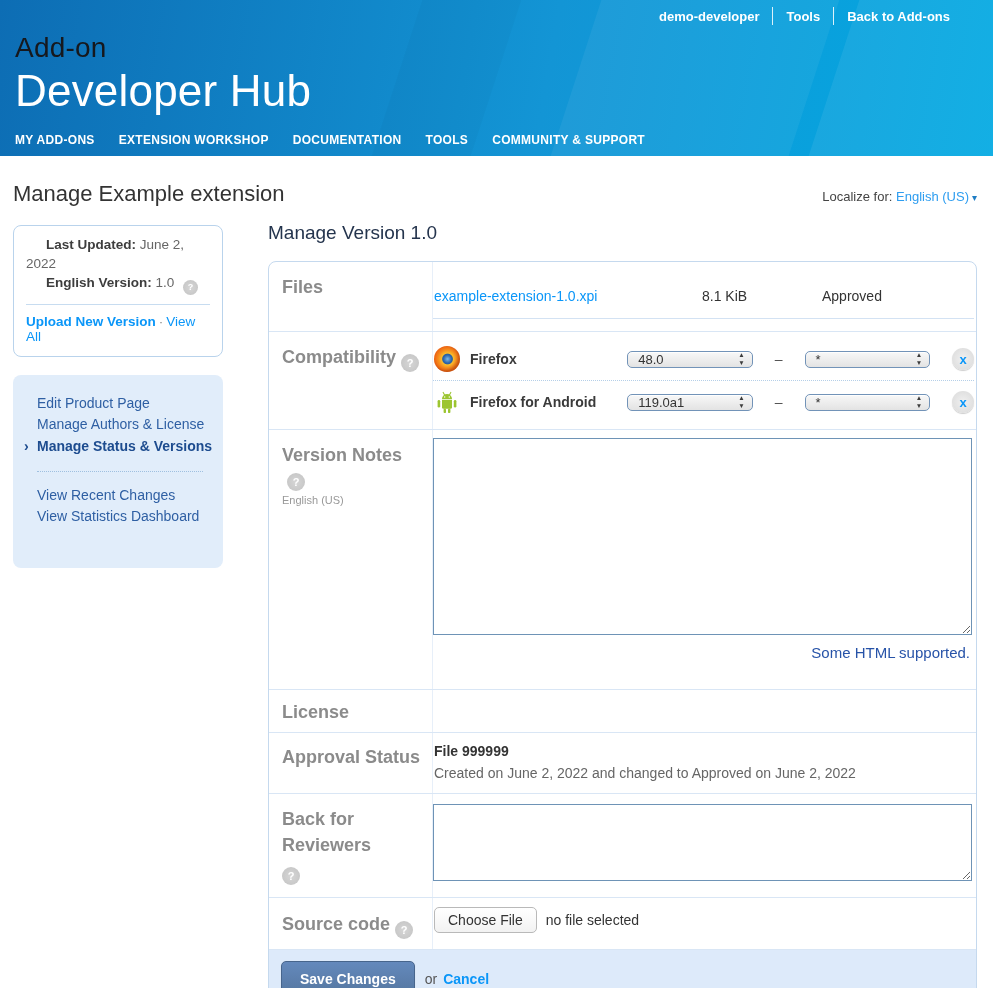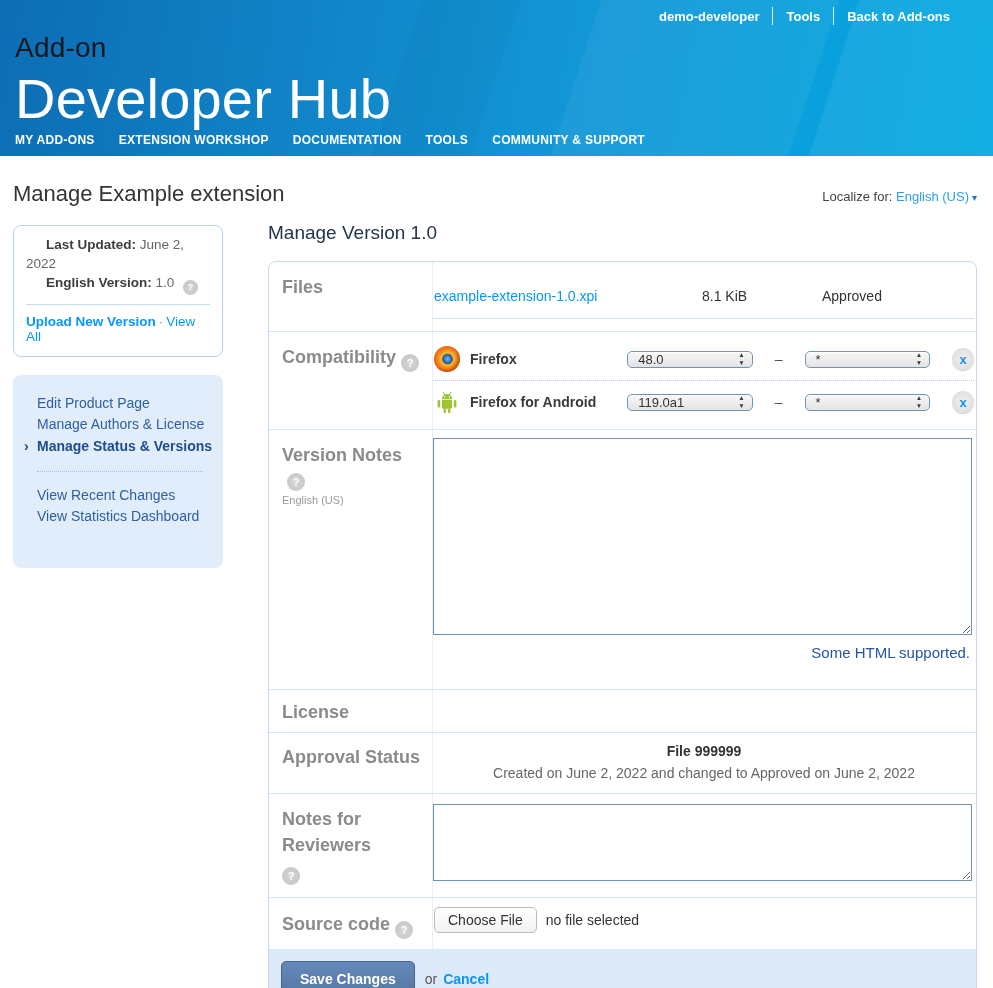--- a/index.html
+++ b/index.html
@@ -36,21 +36,21 @@
   .user-links {
     position: absolute; top: 7px; right: 30px;
     display: flex; align-items: flex-start; z-index: 3;
   }
   .user-links a {
     color: #fff; font-size: 13px; font-weight: bold; padding: 2px 13px;
   }
   .user-links .vsep { width: 1px; height: 18px; background: rgba(255,255,255,0.85); }
   .logo-block { position: absolute; left: 15px; top: 32px; z-index: 2; cursor: pointer; }
   .logo-top   { font-size: 28px; color: #16181d; font-weight: 500; letter-spacing: 0.2px; }
-  .logo-main  { font-size: 56px; color: #ffffff; font-weight: 400; margin-top: 2px; letter-spacing: 0.2px; }
+  .logo-main  { font-size: 44px; color: #ffffff; font-weight: 400; margin-top: 2px; letter-spacing: 0.2px; }
   .main-nav {
     position: absolute; left: 15px; bottom: 9px; z-index: 3;
     display: flex; gap: 24px;
   }
   .main-nav a {
     color: #fff; font-size: 12px; font-weight: bold; letter-spacing: 0.3px;
   }
 
   
   .content { padding: 0 16px 0 13px; }
@@ -167,21 +167,21 @@
     font-family: "Liberation Sans", sans-serif; font-size: 13px; color: #333;
     resize: vertical;
   }
   .notes-area { height: 197px; margin-top: 8px; }
   .reviewer-area { height: 77px; margin: 10px 0 12px; }
   .html-hint { text-align: right; font-size: 15px; padding: 5px 4px 28px 0; }
   .html-hint a { color: #2753a8; }
 
   .license-spacer { height: 30px; }
 
-  .approval-body { padding: 10px 0 12px 1px; text-align: center; }
+  .approval-body { padding: 10px 0 12px 1px; }
   .approval-file { font-size: 14px; font-weight: bold; color: #333; }
   .approval-history { font-size: 14px; color: #666; margin-top: 6px; }
 
   .source-line { display: flex; align-items: center; padding: 9px 0 13px 1px; }
   .choose-file-btn {
     font-family: "Liberation Sans", sans-serif;
     background: linear-gradient(#ffffff, #f2f2f2);
     border: 1px solid #b9b9b9; border-radius: 5px;
     font-size: 14px; color: #333; padding: 4px 13px; cursor: pointer;
   }
@@ -386,21 +386,21 @@
           <div class="value-cell">
             <div class="approval-body">
               <div class="approval-file">File 999999</div>
               <div class="approval-history">Created on June 2, 2022 and changed to Approved on June 2, 2022</div>
             </div>
           </div>
         </div>
 
         <div class="frow">
           <div class="label-cell">
-            <span class="lbl">Notes for Reviewers</span>
+            <span class="lbl">Back for Reviewers</span>
             <div style="margin-top:4px;"><span class="help-icon" style="margin-left:0;">?</span></div>
           </div>
           <div class="value-cell">
             <textarea class="reviewer-area" style=""></textarea>
           </div>
         </div>
 
         <div class="frow">
           <div class="label-cell" style="padding-top:13px;">
             <span class="lbl">Source code</span><span class="help-icon">?</span>

